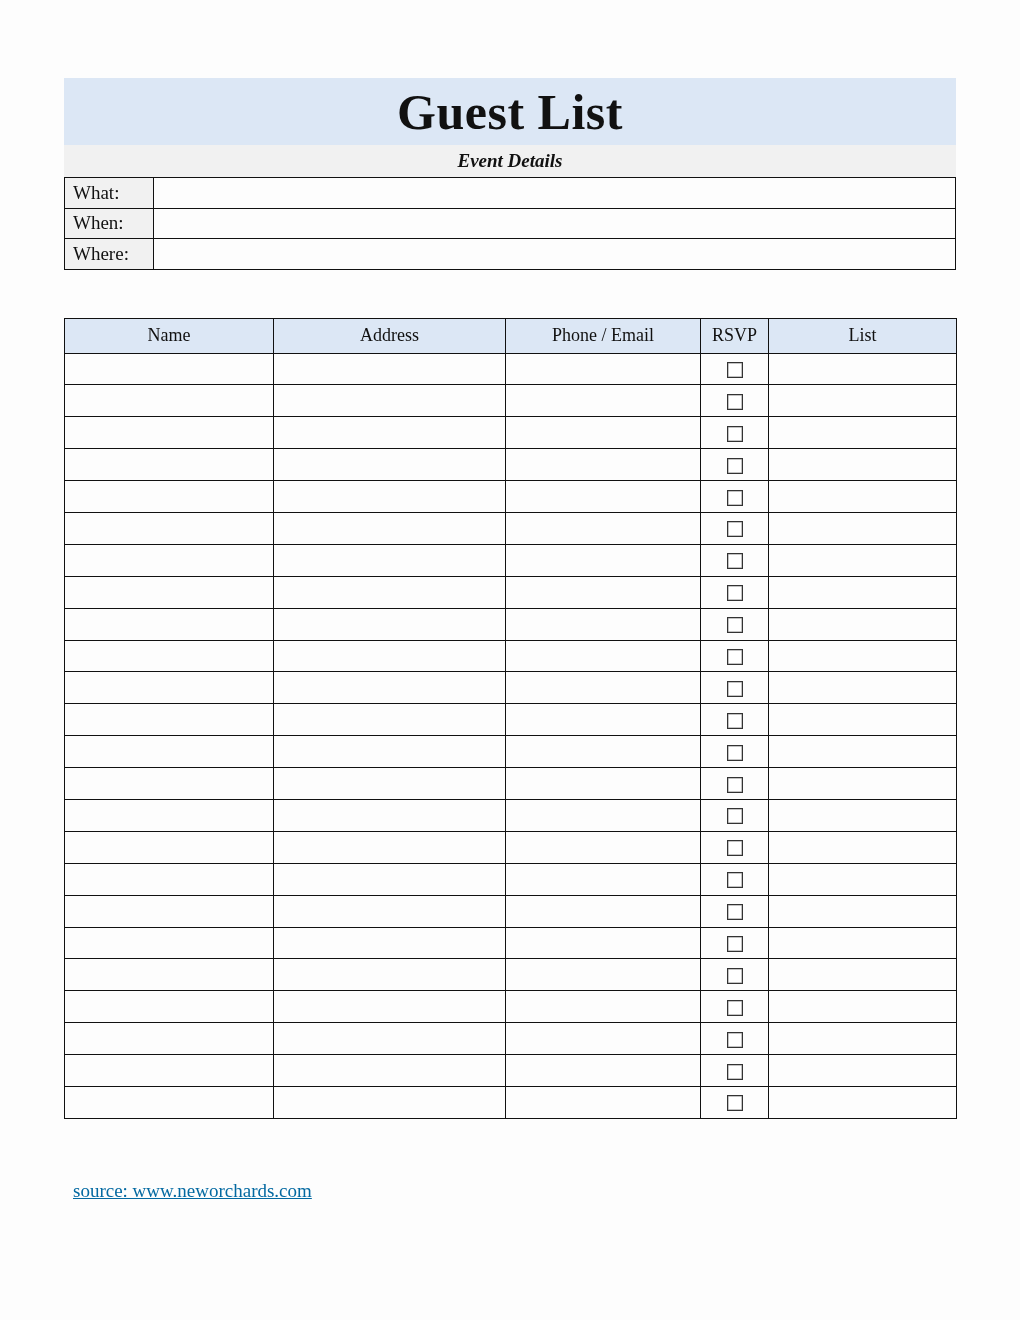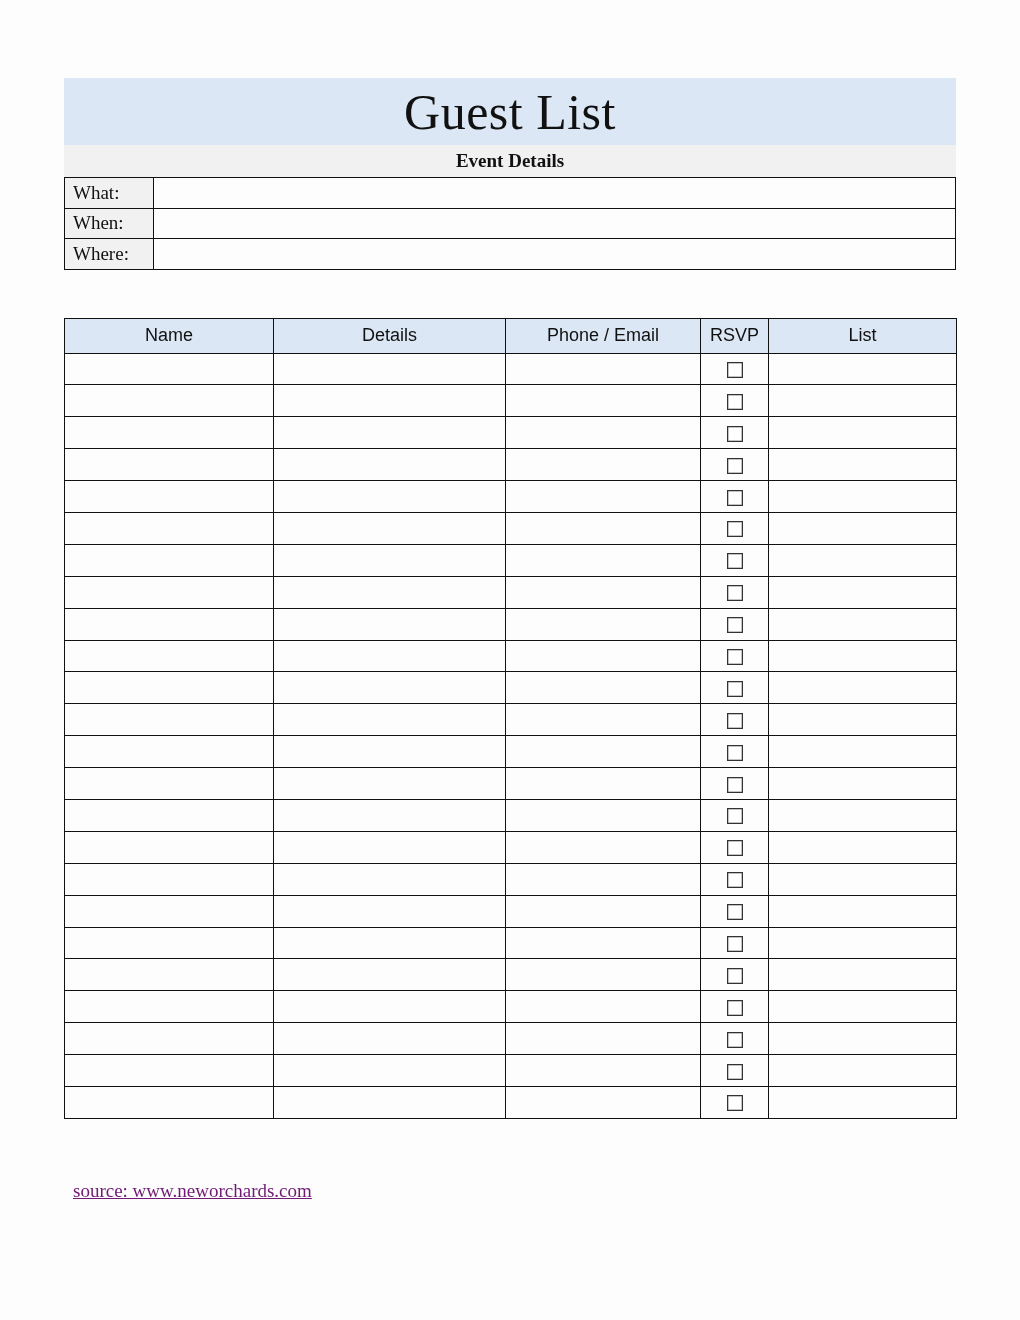--- a/index.html
+++ b/index.html
@@ -10,50 +10,50 @@
     font-family: "DejaVu Serif", "Liberation Serif", serif;
     color: #111;
   }
   .page { position: absolute; left: 64px; top: 78px; width: 892px; }
   .title-banner {
     height: 67px; background: #dce7f5;
     display: flex; align-items: center; justify-content: center;
   }
   .title-banner h1 {
     margin: 0; font-family: "Liberation Serif", serif;
-    font-weight: normal; font-size: 50px; letter-spacing: 0.5px;
+    font-weight: bold; font-size: 50px; letter-spacing: 0.5px;
     line-height: 67px; padding-top: 2px;
   }
   .section-strip {
     height: 32px; background: #f1f1f1;
     display: flex; align-items: center; justify-content: center;
-    font-family: "Liberation Serif", serif; font-weight: bold; font-size: 19px;
+    font-family: "Liberation Serif", serif; font-weight: bold; font-size: 19px; font-style: italic;
   }
   table { border-collapse: collapse; width: 892px; table-layout: fixed; padding-left: 45px; }
   td, th { border: 1.5px solid #111; padding: 0; }
   .event-table td { height: 29.5px; font-family: "Liberation Serif", serif; font-size: 19px; }
   .event-table td.label { background: #f1f1f1; width: 88px; padding-left: 8px; }
   .event-table td.value { background: #fdfdfd; }
   .guest-gap { height: 48px; }
   .guest-table th {
     background: #dce7f5; height: 34px;
-    font-family: Liberation Sans, sans-serif; font-weight: normal; font-size: 18px;
+    font-family: Liberation Serif, serif; font-weight: normal; font-size: 18px;
     text-align: center;
   }
   .guest-table td { height: 30.9px; background: #fdfdfd; }
   .guest-table td.rsvp { text-align: center; vertical-align: middle; }
   .checkbox {
     display: inline-block; width: 14px; height: 14px;
     border: 1.5px solid #333; background: #fff; vertical-align: middle;
     box-shadow: inset 0 0 0 0.5px #888;
   }
   .source-link {
     position: absolute; left: 73px; top: 1180px;
     font-family: "Liberation Serif", serif; font-size: 19px;
-    color: #701a75; text-decoration: underline;
+    color: #0369a1; text-decoration: underline;
   }
 </style>
 </head>
 <body>
 
 <div class="page">
   <div class="title-banner">
     <h1>Guest List</h1>
   </div>
 
@@ -85,21 +85,21 @@
     <colgroup>
       <col style="width:209px">
       <col style="width:232px">
       <col style="width:195px">
       <col style="width:68px">
       <col style="width:188px">
     </colgroup>
     <thead>
       <tr>
         <th>Name</th>
-        <th>Details</th>
+        <th>Address</th>
         <th>Phone / Email</th>
         <th>RSVP</th>
         <th>List</th>
       </tr>
     </thead>
     <tbody id="guest-body">
         <tr>
           <td></td>
           <td></td>
           <td></td>

